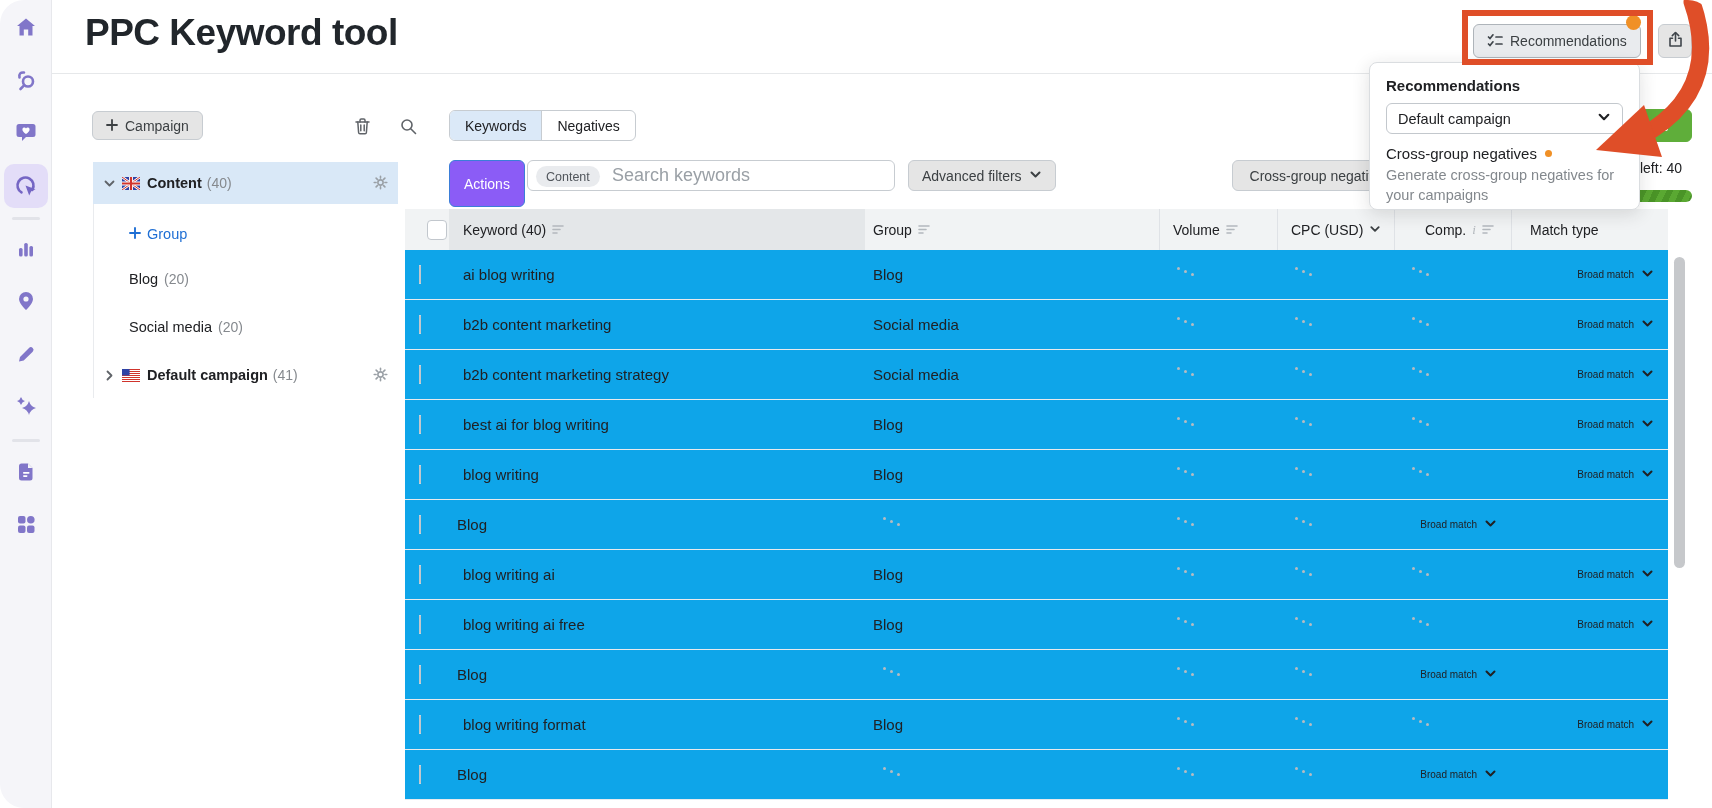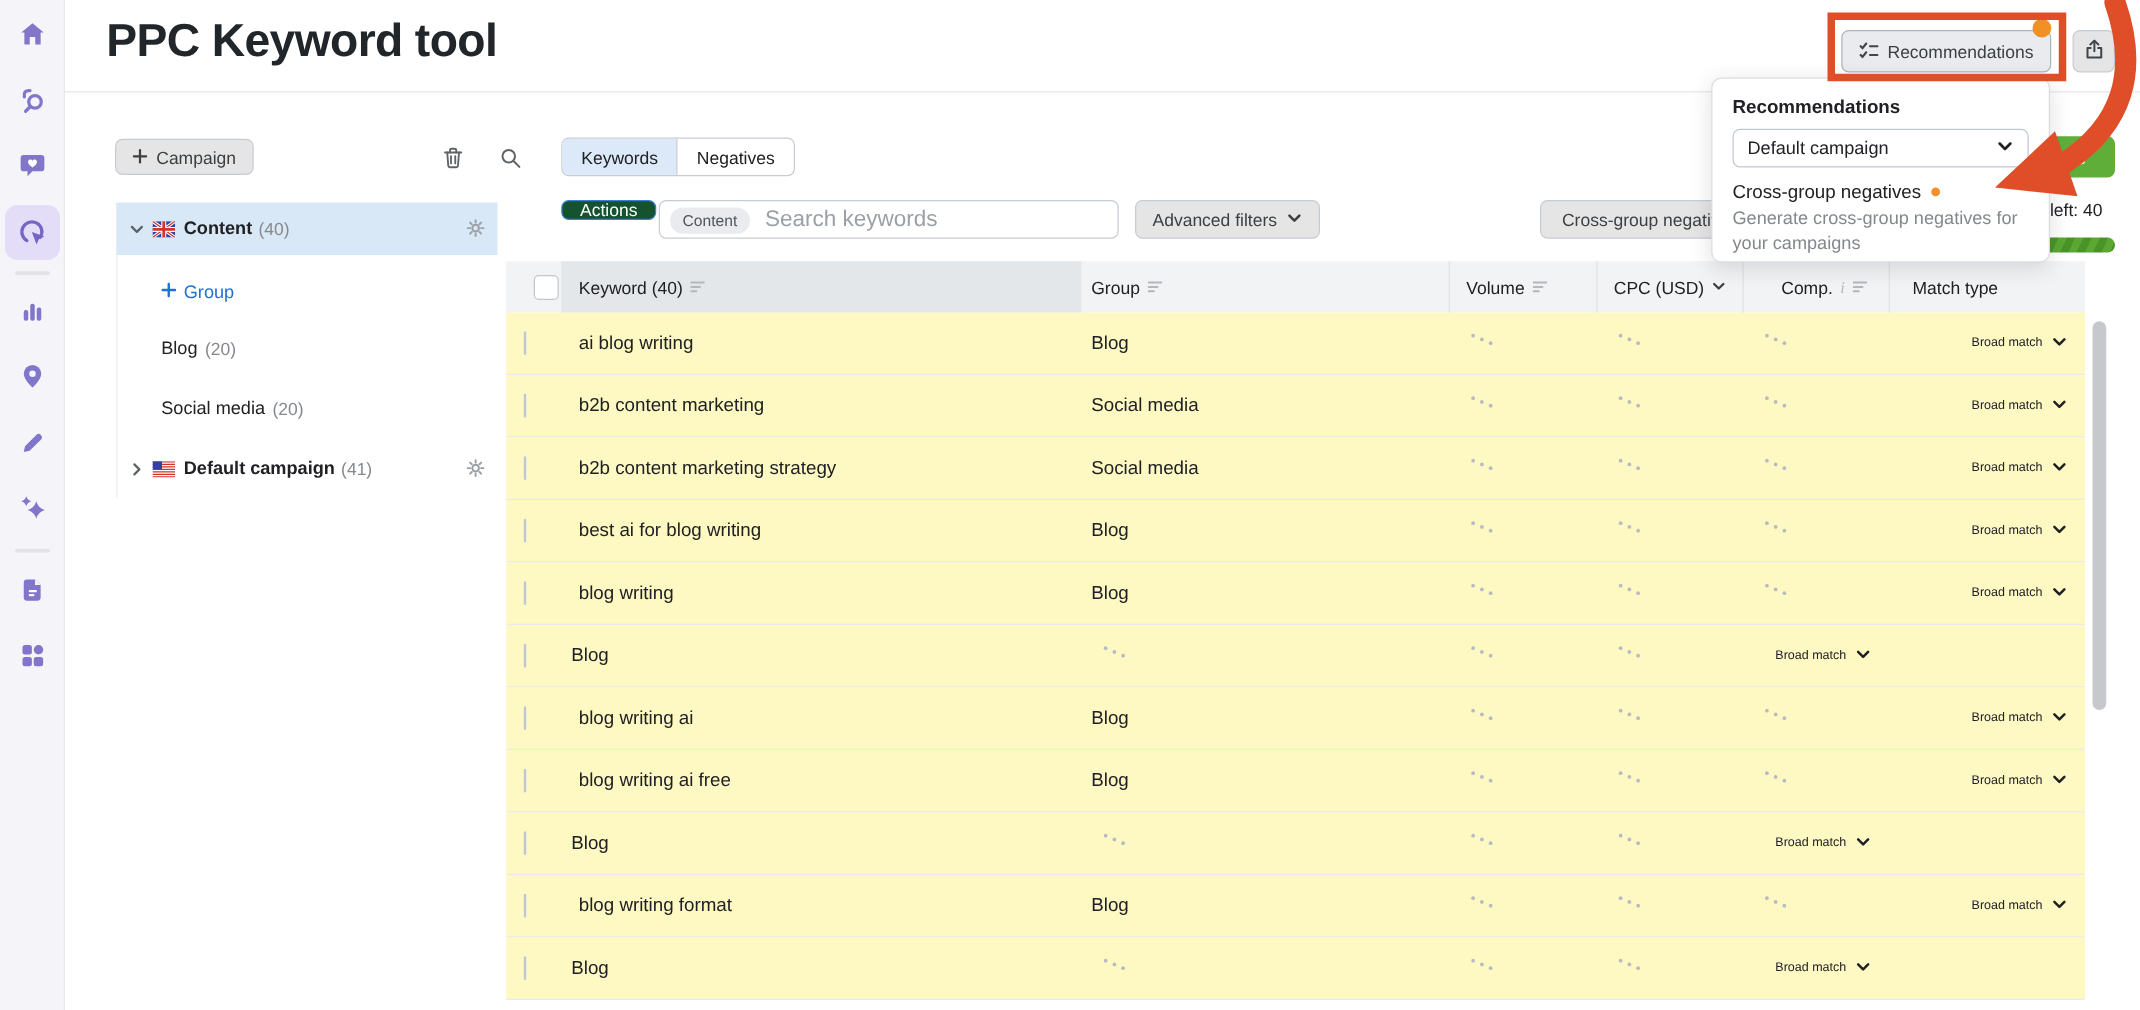--- a/index.html
+++ b/index.html
@@ -1,18 +1,18 @@
 <!DOCTYPE html>
 <html><head>
 <meta charset="utf-8">
 <style>
   * { margin:0; padding:0; box-sizing:border-box; }
   html,body { background:#fff; }
   body { font-family:"Liberation Sans", sans-serif; color:#202124; }
-  .canvas { position:relative; width:1712px; height:808px; background:#fff; overflow:hidden; }
+  .canvas { position:relative; width:1712px; height:808px; background:#fff; overflow:hidden;border-radius:24px; }
 
   
   .rail { position:absolute; left:0; top:0; width:52px; height:808px; background:#f5f5f9; border-right:1px solid #e7e8ec; z-index:4; }
   .rail-item { position:absolute; left:4px; width:44px; height:44px; display:flex; align-items:center; justify-content:center; border-radius:10px; cursor:pointer; }
   .rail-item.active { background:#e3ddf8; }
   .rail-item svg { display:block; }
   .rail-divider { position:absolute; left:12px; width:28px; height:3px; border-radius:2px; background:#e2e3e9; }
 
   
   .page-title { position:absolute; left:85px; top:12px; font-size:37px; font-weight:600; letter-spacing:-0.5px; color:#21262b; }
@@ -39,21 +39,21 @@
   .tree-child { position:absolute; left:129px; height:30px; display:flex; align-items:center; font-size:14.5px; color:#202124; cursor:pointer; }
   .tree-child .tree-count { margin-left:6px; }
   .add-group { color:#1f6fd4; font-weight:normal; gap:6px; }
 
   
   .tabs { position:absolute; left:449px; top:110px; height:31px; display:flex; border:1px solid #c7ccd1; border-radius:6px; overflow:hidden; background:#fff; }
   .tab { padding:0 15px; display:flex; align-items:center; font-size:14px; color:#202124; cursor:pointer; }
   .tab.active { background:#dbe9f8; }
   .tab + .tab { border-left:1px solid #c7ccd1; }
 
-  .actions-btn { position:absolute; left:449px; top:160px; height:16px; padding:0 14px; background:#14532d; border-color:#3b7ed8; color:#fff; font-size:14px; }
+  .actions-btn { position:absolute; left:449px; top:160px; height:47px; padding:0 14px; background:#8b5cf6; border-color:#3b7ed8; color:#fff; font-size:14px; }
   .search-wrap { position:absolute; left:527px; top:160px; width:368px; height:31px; border:1px solid #c7ccd1; border-radius:6px; background:#fff; }
   .search-chip { position:absolute; left:8px; top:5px; height:21px; padding:0 10px; display:flex; align-items:center; background:#e9ebee; border-radius:11px; font-size:12.5px; color:#50555b; }
   .search-input { position:absolute; left:84px; top:1px; width:275px; height:27px; border:none; outline:none; font-size:18px; color:#202124; font-family:"Liberation Sans",sans-serif; }
   .search-input::placeholder { color:#9aa0a6; }
   .adv-filters-btn { position:absolute; left:908px; top:160px; height:31px; padding:0 13px; }
   .cross-group-btn { position:absolute; left:1232px; top:160px; width:176px; height:31px; z-index:1; }
 
   .add-keywords-btn { position:absolute; left:1557px; top:109px; width:135px; height:33px; background:#5fae3a; border-color:#5fae3a; color:#fff; font-size:14px; z-index:2; }
   .keywords-left { position:absolute; top:160px; left:1572px; width:110px; text-align:right; font-size:14px; color:#202124; z-index:2; }
   .quota-bar { position:absolute; left:1594px; top:190px; width:98px; height:12px; border-radius:6px; z-index:2;
@@ -61,21 +61,21 @@
 
   
   .table { position:absolute; left:405px; top:209px; width:1263px; z-index:1; }
   .thead, .trow { display:grid; grid-template-columns:44px 416px 294px 118px 117px 117px 157px; align-items:center; }
   .thead { height:41px; background:#f1f3f4; font-size:14px; color:#202124; }
   .th { display:flex; align-items:center; gap:6px; height:41px; padding-left:8px; }
   .th.kw-col { background:#e4e7e9; padding-left:14px; }
   .th.sep { border-left:1px solid #dfe2e6; }
   .sort-icon, .info-icon { display:flex; }
   .info-icon { font-style:italic; font-family:"Liberation Serif",serif; color:#b3b8bd; font-size:13px; }
-  .trow { height:50px; border-bottom:1px solid #e8eaed; background:#fef9c3; }
+  .trow { height:50px; border-bottom:1px solid #e8eaed; background:#0ea5e9; }
   .cbx { width:20px; height:20px; margin-left:14px; border:1.5px solid #c2c7cd; border-radius:4px; background:#fff; cursor:pointer; }
   .c-kw { font-size:15px; color:#202124; padding-left:14px; }
   .c-grp { font-size:15px; color:#202124; padding-left:8px; }
   .dots { position:relative; width:20px; height:10px; margin-left:18px; }
   .dots i { position:absolute; width:3px; height:3px; border-radius:50%; background:#b7bbc1; }
   .dots i:nth-child(1){ left:0; top:1px; } .dots i:nth-child(2){ left:7px; top:4px; } .dots i:nth-child(3){ left:14px; top:7px; }
   .c-match { display:flex; align-items:center; justify-content:flex-end; gap:7px; padding-right:14px; font-size:10px; color:#202124; cursor:pointer; }
   .scrollbar-thumb { position:absolute; left:1674px; top:257px; width:11px; height:311px; border-radius:6px; background:#c6c8cb; z-index:1; cursor:pointer; }
 
   

